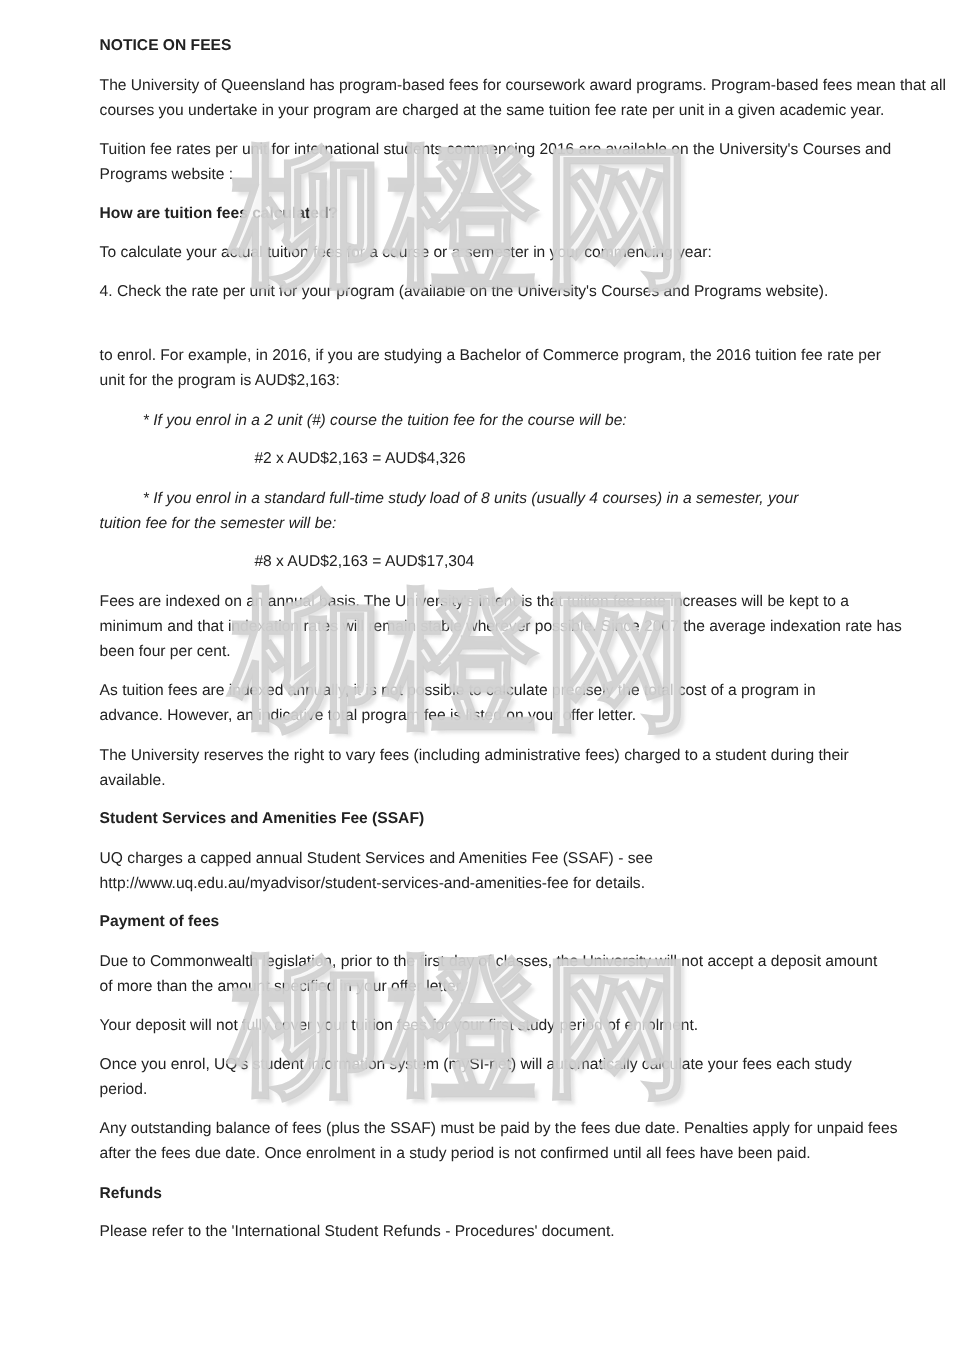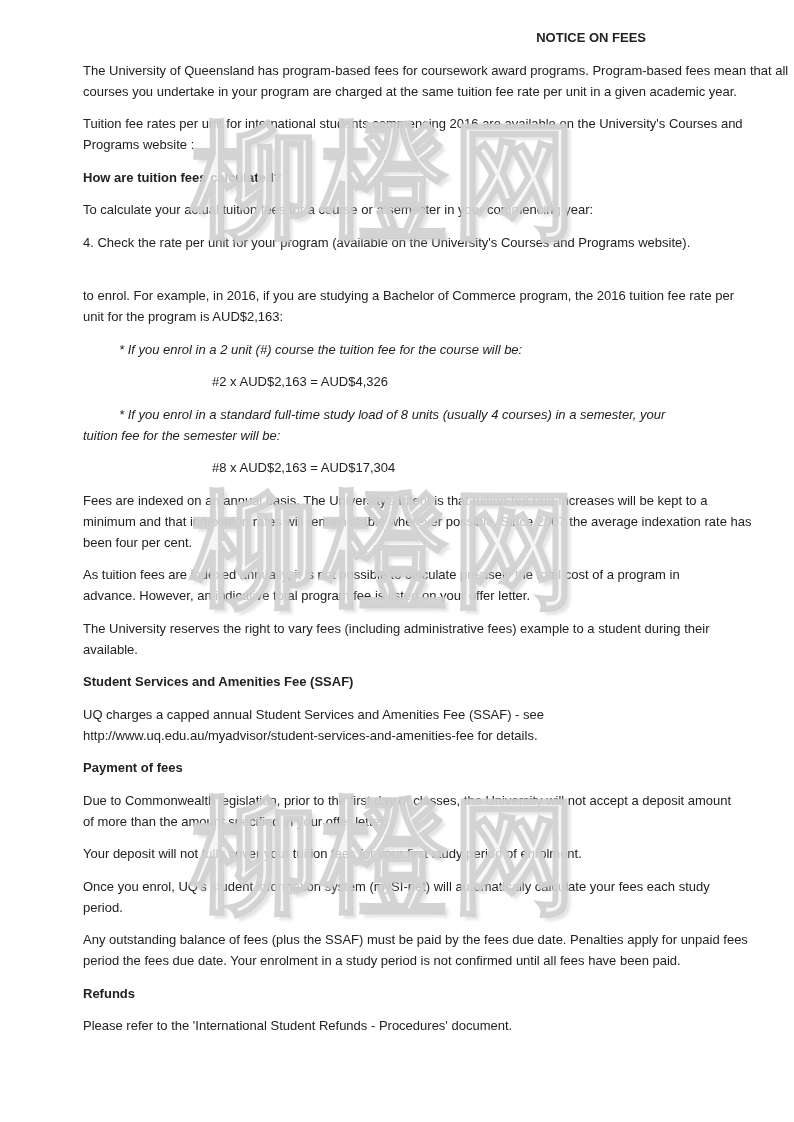--- a/index.html
+++ b/index.html
@@ -19,21 +19,21 @@
   }
   .block {
     margin: 0 0 11.5px 0;
     font-size: 13px;
     line-height: 21px;
     white-space: nowrap;
     font-weight: normal;
   }
   .block.title {
     font-weight: bold;
-    text-align: right;
+    text-align: left;
     padding-right: 128px; 
   }
   .block.heading { font-weight: bold; }
   .block.indented { text-indent: 36px; font-style: italic; }
   .block.formula { padding-left: 129px; }
   .watermark {
     position: absolute;
     left: 192px;
     z-index: 2;
     font-size: 126px;
@@ -63,28 +63,28 @@
         <div class="block heading"><span>How are tuition fees calculated?</span></div>
         <p class="block para"><span>To calculate your actual tuition fees for a course or a semester in your commencing year:</span></p>
         <p class="block para"><span>4. Check the rate per unit for your program (available on the University's Courses and Programs website).</span></p>
         <p class="block para"><br><span>to enrol. For example, in 2016, if you are studying a Bachelor of Commerce program, the 2016 tuition fee rate per</span><br><span>unit for the program is AUD$2,163:</span></p>
         <div class="block indented"><span>* If you enrol in a 2 unit (#) course the tuition fee for the course will be:</span></div>
         <div class="block formula"><span>#2 x AUD$2,163 = AUD$4,326</span></div>
         <div class="block indented"><span>* If you enrol in a standard full-time study load of 8 units (usually 4 courses) in a semester, your</span><br><span>tuition fee for the semester will be:</span></div>
         <div class="block formula"><span>#8 x AUD$2,163 = AUD$17,304</span></div>
         <p class="block para"><span>Fees are indexed on an annual basis. The University's intent is that tuition fee rate increases will be kept to a</span><br><span>minimum and that indexation rates will remain stable wherever possible. Since 2007 the average indexation rate has</span><br><span>been four per cent.</span></p>
         <p class="block para"><span>As tuition fees are indexed annually, it is not possible to calculate precisely the total cost of a program in</span><br><span>advance. However, an indicative total program fee is listed on your offer letter.</span></p>
-        <p class="block para"><span>The University reserves the right to vary fees (including administrative fees) example to a student during their</span><br><span>available.</span></p>
+        <p class="block para"><span>The University reserves the right to vary fees (including administrative fees) charged to a student during their</span><br><span>available.</span></p>
         <div class="block heading"><span>Student Services and Amenities Fee (SSAF)</span></div>
         <p class="block para"><span>UQ charges a capped annual Student Services and Amenities Fee (SSAF) - see</span><br><span>http://www.uq.edu.au/myadvisor/student-services-and-amenities-fee for details.</span></p>
         <div class="block heading"><span>Payment of fees</span></div>
         <p class="block para"><span>Due to Commonwealth legislation, prior to the first day of classes, the University will not accept a deposit amount</span><br><span>of more than the amount specified in your offer letter.</span></p>
         <p class="block para"><span>Your deposit will not fully cover your tuition fees for your first study period of enrolment.</span></p>
         <p class="block para"><span>Once you enrol, UQ's student information system (mySI-net) will automatically calculate your fees each study</span><br><span>period.</span></p>
-        <p class="block para"><span>Any outstanding balance of fees (plus the SSAF) must be paid by the fees due date. Penalties apply for unpaid fees</span><br><span>period the fees due date. Your enrolment in a study period is not confirmed until all fees have been paid.</span></p>
+        <p class="block para"><span>Any outstanding balance of fees (plus the SSAF) must be paid by the fees due date. Penalties apply for unpaid fees</span><br><span>after the fees due date. Once enrolment in a study period is not confirmed until all fees have been paid.</span></p>
         <div class="block heading"><span>Refunds</span></div>
         <p class="block para"><span>Please refer to the 'International Student Refunds - Procedures' document.</span></p>
       </div>
   </div>
 
   <div class="watermark wm-1">柳橙网</div>
   <div class="watermark wm-2">柳橙网</div>
   <div class="watermark wm-3">柳橙网</div>
 </div>
 

